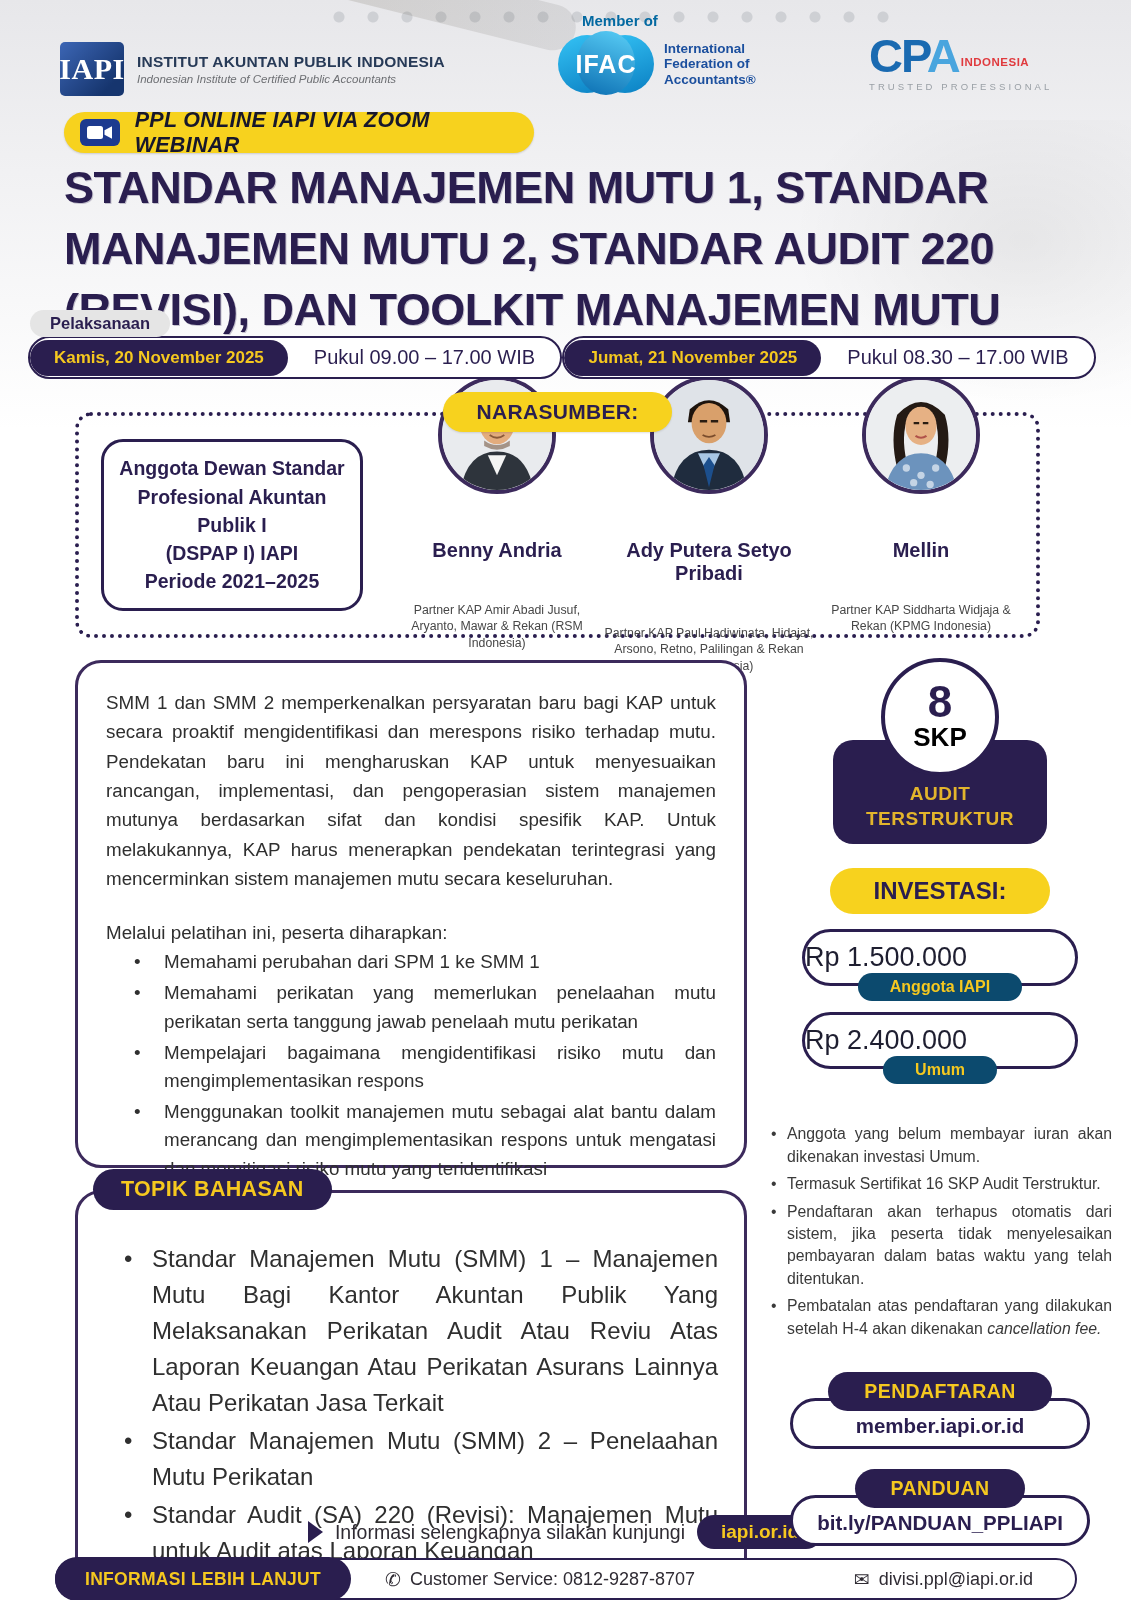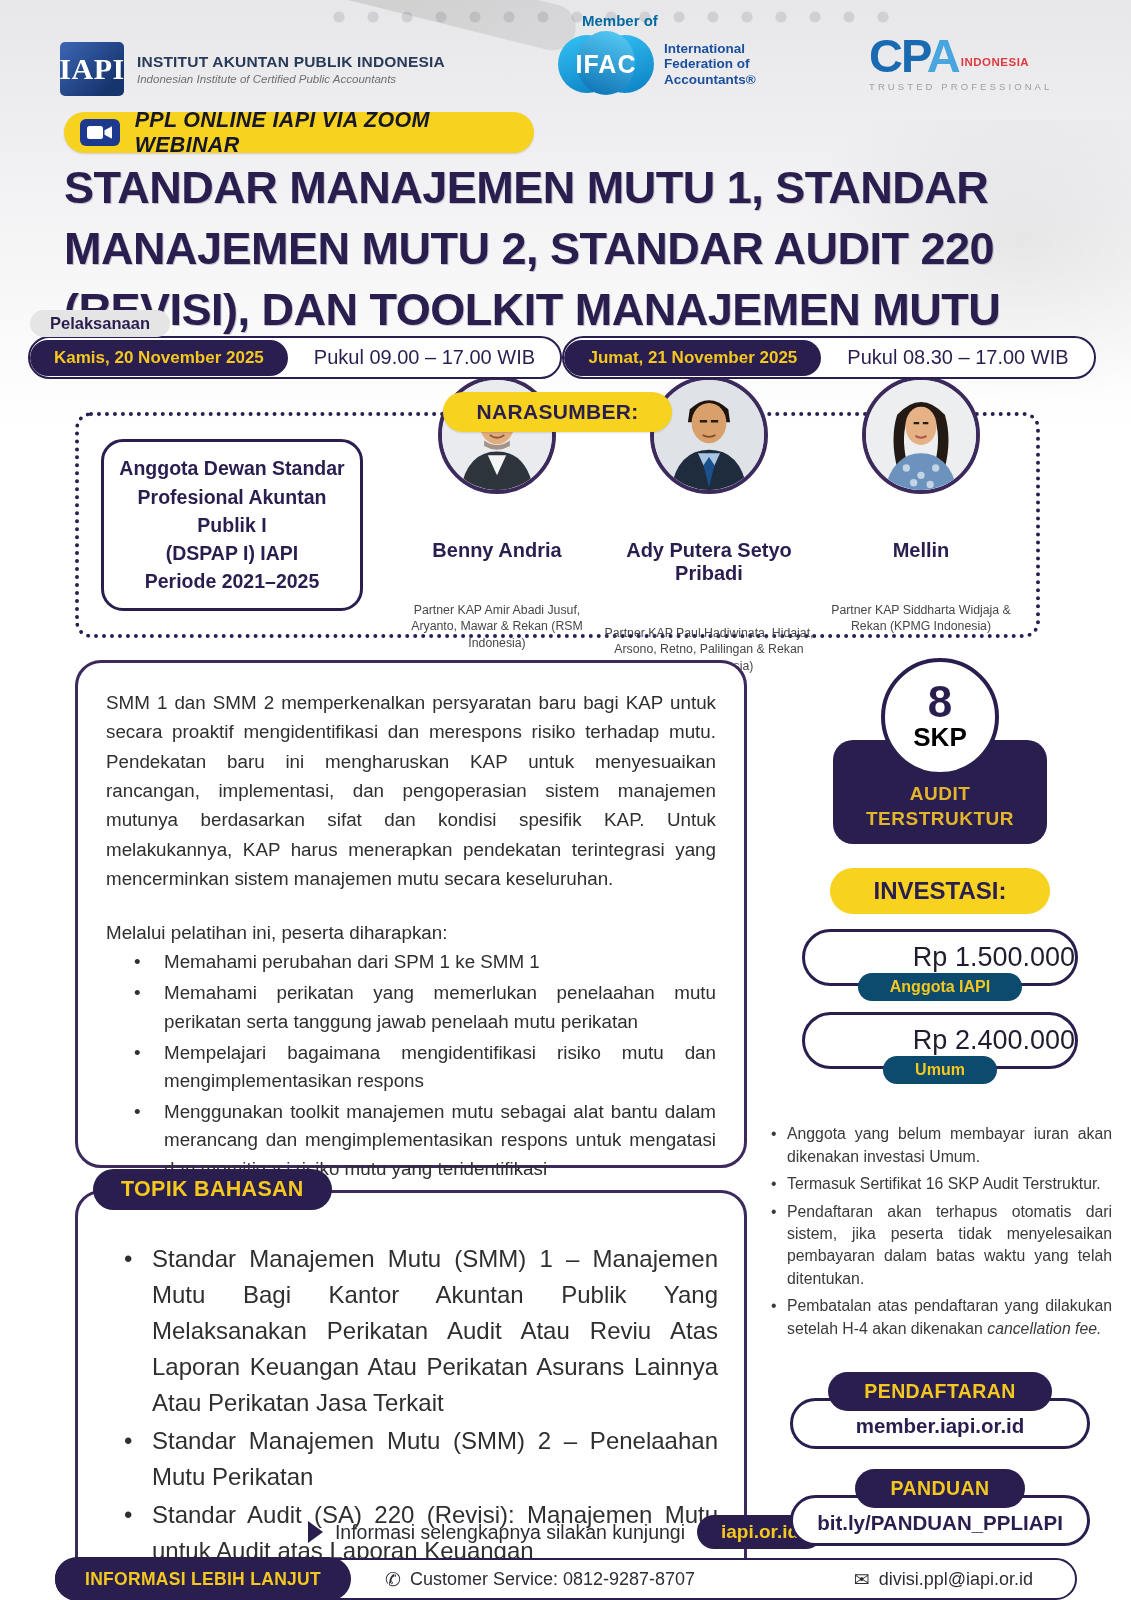--- a/index.html
+++ b/index.html
@@ -157,21 +157,21 @@
     position:relative; z-index:1; margin-top:-36px; width:214px;
     background:#2a1e4f; border-radius:20px; padding:42px 20px 13px;
     font-size:19px; font-weight:bold; color:#e3b52c; text-align:center; line-height:1.3; letter-spacing:.5px;
   }
   .inv-pill {
     margin-top:24px; background:#f7d21e; border-radius:999px; padding:9px 44px;
     font-size:24px; font-weight:bold; color:#2a1e4f;
   }
   .price-pill {
     margin-top:15px; width:276px; background:#fff; border:3px solid #2a1e4f; border-radius:999px;
-    text-align:right; padding:10px 0; font-size:27px; color:#1e1e30;
+    text-align:left; padding:10px 0; font-size:27px; color:#1e1e30;
   }
   .cat-pill {
     position:relative; z-index:2; margin-top:-13px; background:#0c4a6e; border-radius:999px;
     padding:5px 32px; font-size:16px; font-weight:bold; color:#f5c81f;
   }
   ul.inv-notes { list-style:none; margin-top:34px; width:344px; }
   ul.inv-notes li { position:relative; padding-left:19px; font-size:15.8px; color:#3a3a3a; line-height:1.42; text-align:justify; margin-top:5px; }
   ul.inv-notes li::before { content:"•"; position:absolute; left:3px; color:#3a3a3a; }
   ul.inv-notes .em { font-style:italic; }
 

